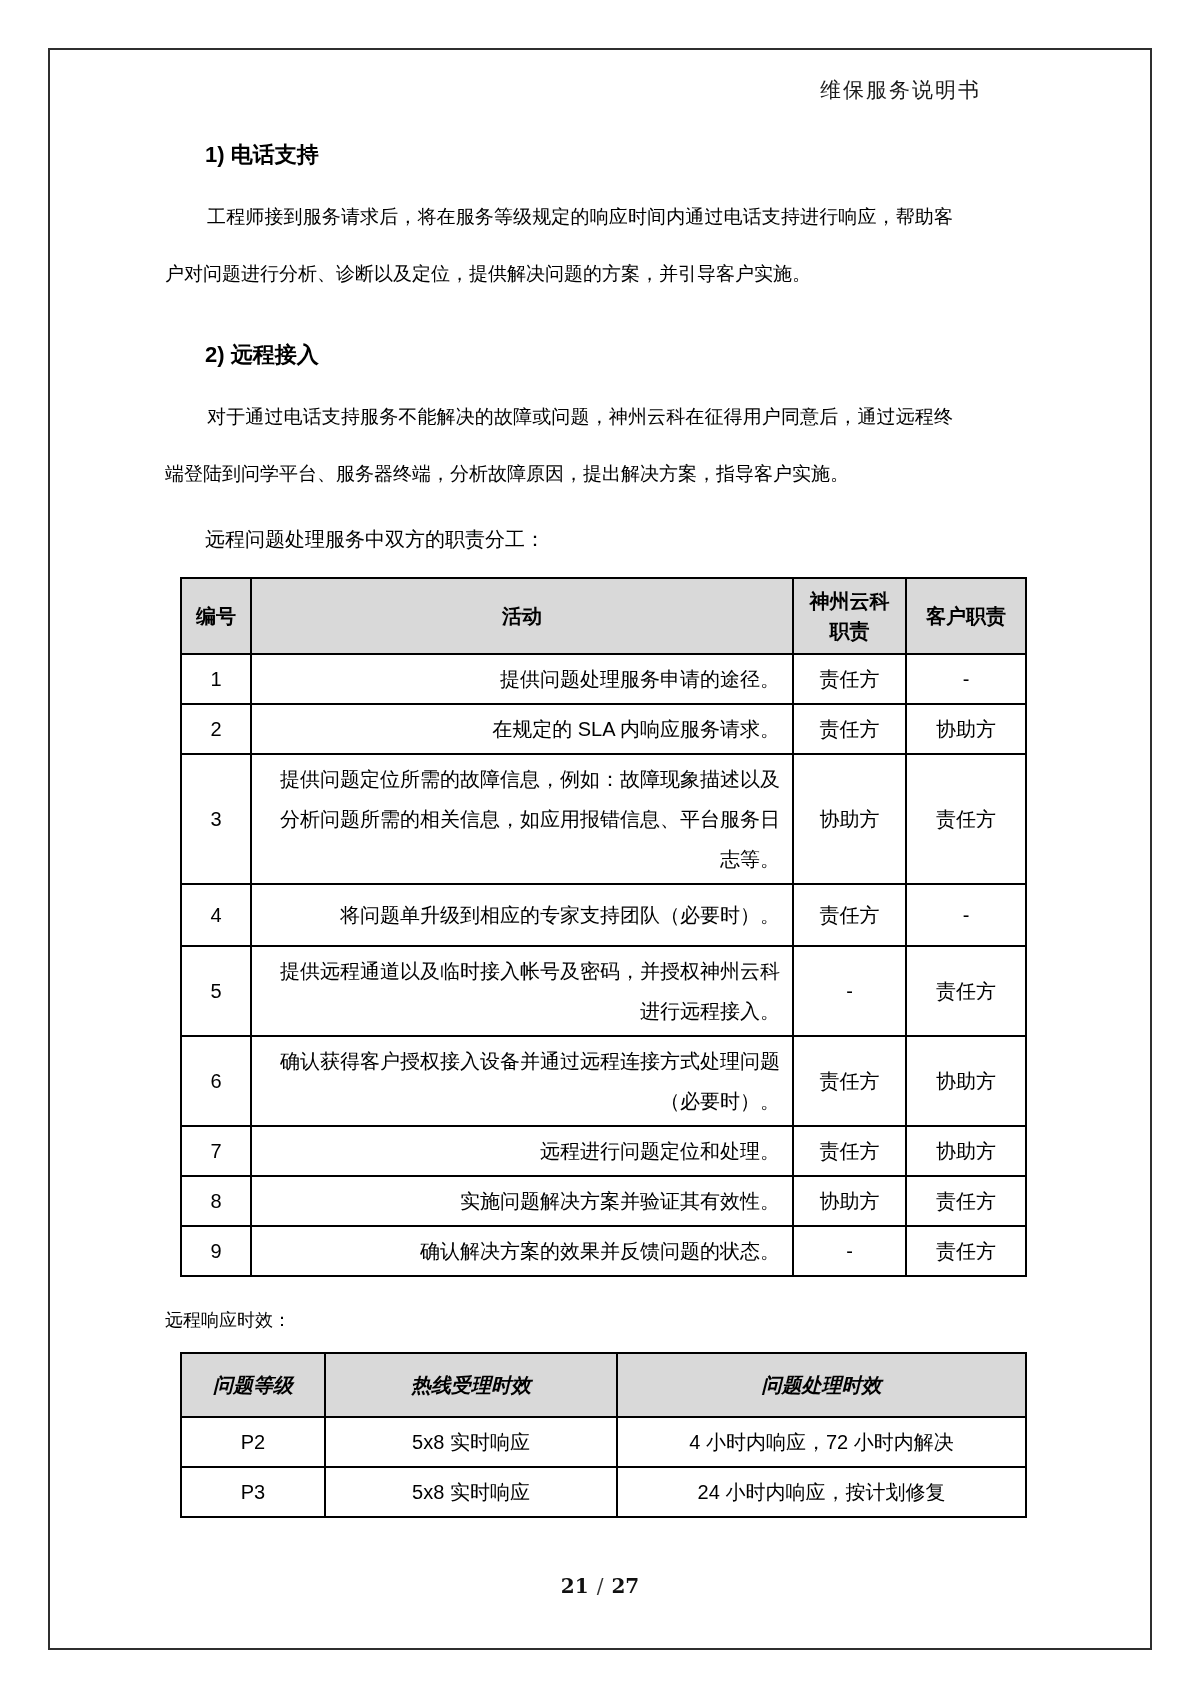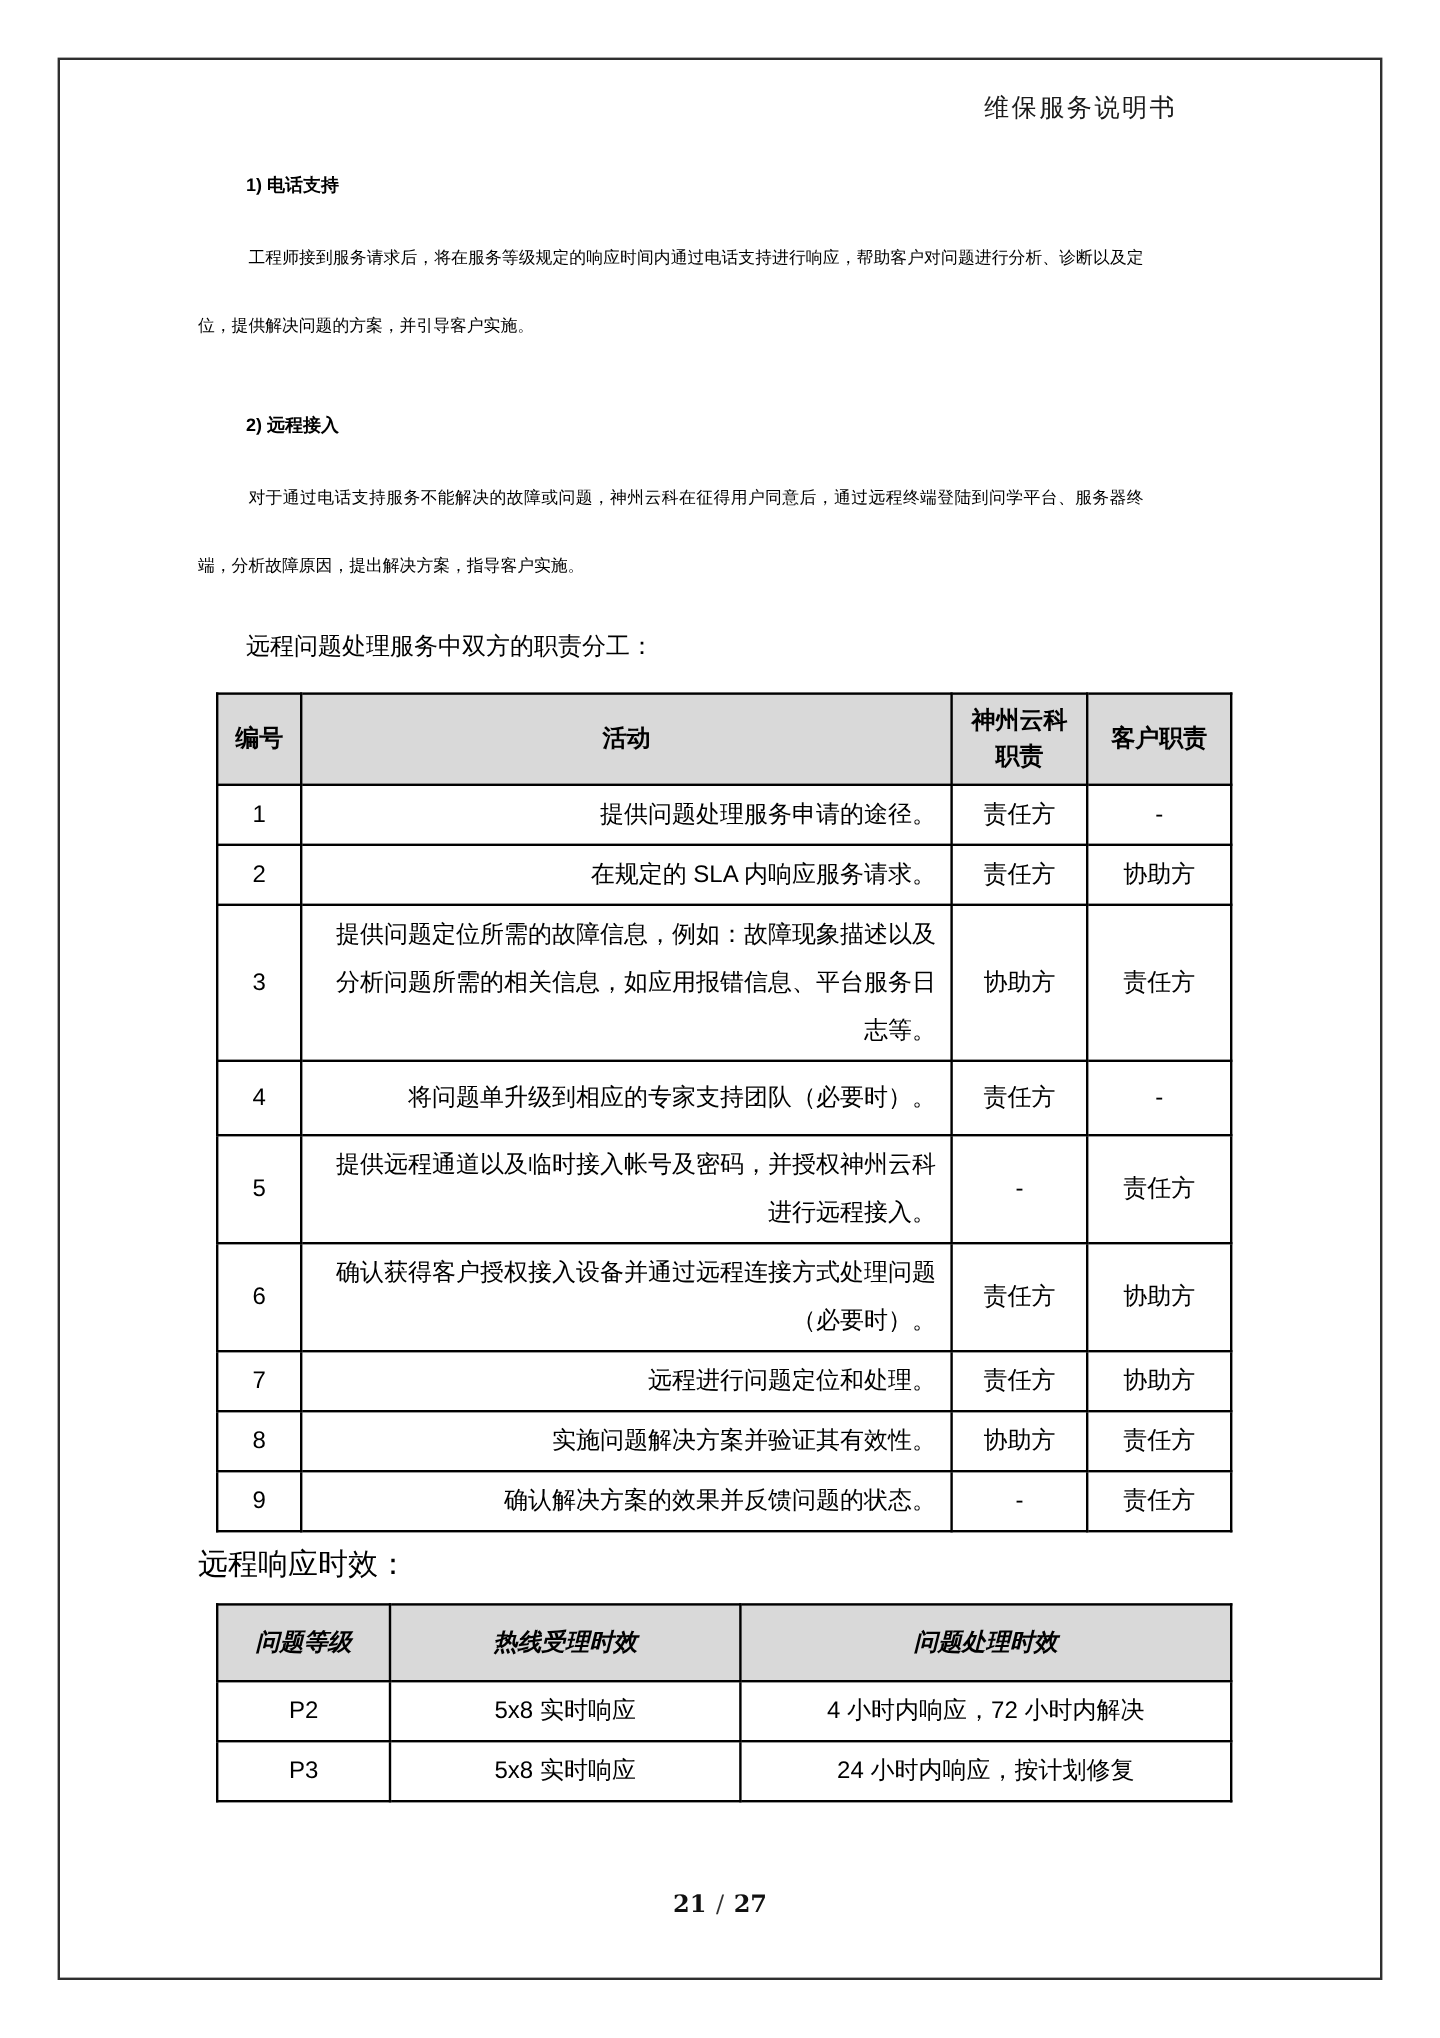--- a/index.html
+++ b/index.html
@@ -16,25 +16,25 @@
   .content { position:absolute; left:165px; top:78px; width:862px; }
 
   .doc-header {
     text-align:right; padding-right:46px;
     font-family:"DejaVu Serif", serif; font-size:21px; letter-spacing:2px;
     color:#1a1a1a; line-height:24px;
   }
 
   .sec-heading {
     margin-top:40px; padding-left:40px;
-    font-size:15px; font-weight:bold; line-height:26px;
+    font-size:22px; font-weight:bold; line-height:26px;
   }
   .para {
     margin-top:20px; width:788px;
-    font-size:14px; line-height:57px; text-align:justify; text-indent:42px;font-family:Liberation Mono, monospace;
+    font-size:19px; line-height:57px; text-align:justify; text-indent:42px;
   }
   .table-intro {
     margin-top:24px; padding-left:40px;
     font-size:20px; line-height:27px;
   }
 
   table { border-collapse:collapse; table-layout:fixed; width:845px; margin-left:15px; }
   th, td { border:2px solid #000; vertical-align:middle; }
   th {
     background:#d9d9d9; font-weight:bold; font-size:20px;
@@ -44,21 +44,21 @@
   td.c { text-align:center; }
   td.act { text-align:right; padding:4px 12px; }
 
   .resp-table { margin-top:24px; }
   .resp-table th { height:76px; }
   tr.h48 { height:48px; }
   tr.h62 { height:62px; }
   tr.h88 { height:88px; }
   tr.h124 { height:124px; }
 
-  .rt-title { margin-top:13px; font-size:25px; line-height:28px; }
+  .rt-title { margin-top:29px; font-size:18px; line-height:28px; }
 
   .time-table { margin-top:18px; }
   .time-table th { height:64px;font-style:italic; }
   .time-table td { height:50px; text-align:center; }
 
   .page-footer {
     position:absolute; left:0; right:0; bottom:100px; text-align:center;
     font-family:"DejaVu Serif", serif; font-size:20px; font-weight:bold; color:#111;
   }
   .page-footer .sep { font-weight:normal; margin:0 8px; color:#333; }

